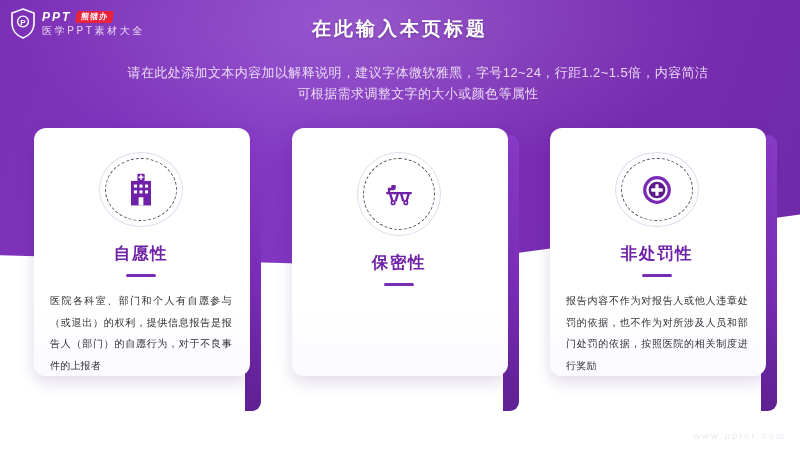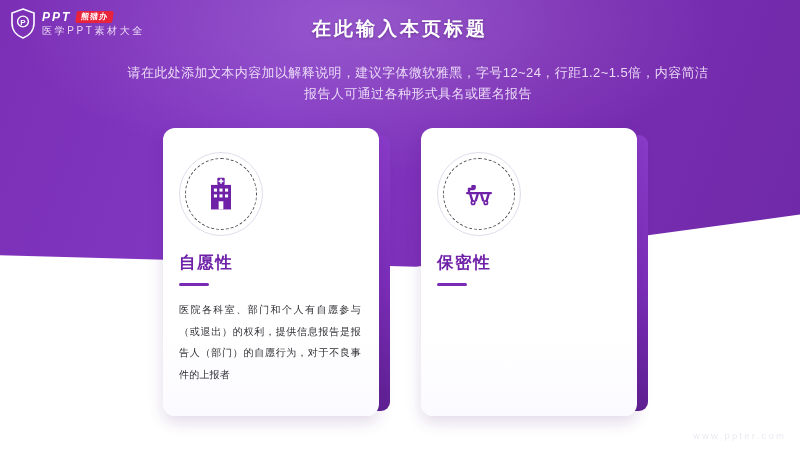--- a/index.html
+++ b/index.html
@@ -60,25 +60,25 @@
     color:#ead9f6; font-size:13px; line-height:21px; letter-spacing:.4px;padding-left:36px;
   }
 
   
   #cards{
     position:absolute; left:0; top:128px; width:800px; height:300px;
     display:flex; justify-content:center; gap:42px; z-index:4;
   }
   .card{
     position:relative;
-    width:216px; height:288px;
+    width:216px; height:248px;
     background:linear-gradient(180deg,#ffffff 0%,#ffffff 72%,#fbfaff 100%);
     border-radius:12px;
     box-shadow:0 6px 16px rgba(70,20,110,.16);
-    display:flex; flex-direction:column; align-items:flex-start;
+    display:flex; flex-direction:column; align-items:center;
     padding:22px 18px 0 16px;
   }
   
   .card .slab{
     position:absolute; right:-11px; top:7px;
     width:16px; height:276px;
     background:linear-gradient(180deg,#8a3cc9 0%,#7b2eb8 55%,#5f2192 100%);
     border-radius:0 9px 9px 0;
     z-index:-1;
   }
@@ -138,21 +138,21 @@
       <span class="ppt-word">PPT</span>
       <span class="badge">熊猫办</span>
     </span>
     <span class="logo-sub">医学PPT素材大全</span>
   </span>
 </div>
 
 <div id="page-title">在此输入本页标题</div>
 <div id="subtitle">
   <div>请在此处添加文本内容加以解释说明，建议字体微软雅黑，字号12~24，行距1.2~1.5倍，内容简洁</div>
-  <div>报告人可通过各种形式具名或匿名报告</div>
+  <div>可根据需求调整文字的大小或颜色等属性</div>
 </div>
 
 <div id="cards">
 
   <div class="card">
     <div class="slab"></div>
     <div class="medallion">
       <div class="ring-solid"></div>
       <div class="ring-dashed"></div>
       <svg viewBox="0 0 44 44" width="40" height="40" aria-hidden="true">
@@ -199,16 +199,34 @@
         <g fill="#ffffff">
           <circle cx="15.5" cy="31.5" r="1"></circle>
           <circle cx="29.5" cy="31.5" r="1"></circle>
         </g>
       </svg>
     </div>
     <div class="card-title">保密性</div>
     <div class="title-rule"></div>
   </div>
 
+  <div class="card">
+    <div class="slab"></div>
+    <div class="medallion">
+      <div class="ring-solid"></div>
+      <div class="ring-dashed"></div>
+      <svg viewBox="0 0 44 44" width="40" height="40" aria-hidden="true">
+        <circle cx="22" cy="22" r="13.5" fill="none" stroke="#7a2bb5" stroke-width="3.6"></circle>
+        <circle cx="22" cy="22" r="9.2" fill="#5d1a8c"></circle>
+        <g fill="#ffffff">
+          <rect x="20.2" y="15.6" width="3.6" height="12.8" rx="1"></rect>
+          <rect x="15.6" y="20.2" width="12.8" height="3.6" rx="1"></rect>
+        </g>
+      </svg>
+    </div>
+    <div class="card-title">非处罚性</div>
+    <div class="title-rule"></div>
+    <div class="card-body">报告内容不作为对报告人或他人违章处罚的依据，也不作为对所涉及人员和部门处罚的依据，按照医院的相关制度进行奖励</div>
+  </div>
 
 </div>
 
 <div id="watermark">www.ppter.com</div>
 
 </body></html>

